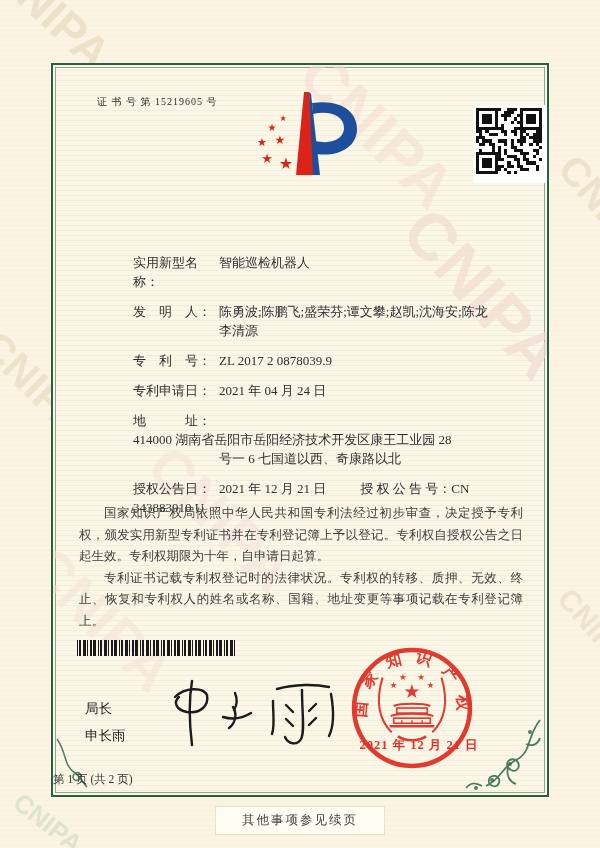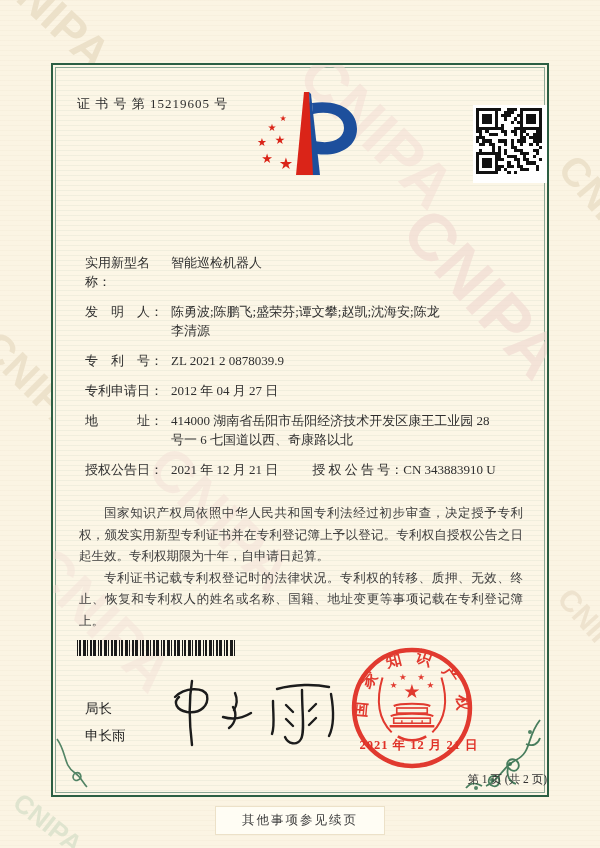--- a/index.html
+++ b/index.html
@@ -12,47 +12,47 @@
   }
   .wm{position:absolute;font-family:"Liberation Sans","DejaVu Sans",sans-serif;font-weight:bold;pointer-events:none;z-index:0;}
   .cert{
     position:absolute;left:51px;top:63px;width:494px;height:730px;
     border:2px solid #2b5e43;background:#fcf6e6;
     background-image:repeating-linear-gradient(180deg, rgba(140,168,146,0.10) 0 1px, transparent 1px 5px);
     box-shadow:inset 0 0 0 2px #fcf6e6, inset 0 0 0 3px #8aa795;
     z-index:1;
   }
   .cert-inner{position:absolute;inset:0;overflow:hidden;}
-  .cert-no{position:absolute;left:24px;top:30px;font-size:13px;letter-spacing:1px;color:#2d2d2d;text-align:right;}
+  .cert-no{position:absolute;left:44px;top:30px;font-size:10px;letter-spacing:1px;color:#2d2d2d;text-align:right;}
   .logo{position:absolute;left:200px;top:26px;width:112px;height:86px;}
   .qr{position:absolute;left:420px;top:40px;width:72px;height:72px;background:#fff;padding:3px;}
   .qr-grid{display:grid;grid-template-columns:repeat(21,1fr);grid-template-rows:repeat(21,1fr);width:66px;height:66px;}
   .qr-grid div{background:transparent;}
   .qr-grid div.on{background:#111;}
   .title{position:absolute;left:0;top:118px;width:100%;text-align:center;
     font-size:31px;font-weight:bold;letter-spacing:7px;color:#161616;}
   .fields{position:absolute;left:32px;top:188px;right:24px;font-size:13px;line-height:19px;color:#2f2f2f;}
-  .row{margin-bottom:11px;}
+  .row{margin-bottom:11px;margin-left:48px;}
   .row .lbl{display:inline-block;width:86px;vertical-align:top;}
   .row .val{display:inline-block;vertical-align:top;max-width:340px;}
   .row .val2{padding-left:86px;}
   .inline-gap{display:inline-block;width:34px;}
   .paras{position:absolute;left:26px;top:438px;right:24px;font-size:12.5px;line-height:21.5px;
     color:#3d3d3d;text-align:justify;}
   .paras p{margin:0;text-indent:2em;}
   .barcode{position:absolute;left:24px;top:575px;height:16px;display:flex;align-items:stretch;}
   .barcode i{display:block;height:100%;}
   .director{position:absolute;left:32px;top:630px;font-size:13.5px;line-height:27px;color:#222;}
   .sig{position:absolute;left:108px;top:610px;width:210px;height:85px;}
   .seal{position:absolute;left:296px;top:580px;width:126px;height:126px;opacity:.95;}
   .seal-date{position:absolute;left:278px;top:672px;width:176px;text-align:center;
     color:#e03026;font-size:12.5px;letter-spacing:1px;font-weight:bold;z-index:3;}
   .flourish-br{position:absolute;right:3px;bottom:3px;width:92px;height:74px;}
   .flourish-bl{position:absolute;left:2px;bottom:6px;width:34px;height:52px;transform:scaleX(-1);}
-  .page-info{position:absolute;left:0;bottom:8px;width:100%;text-align:right;font-size:11.5px;color:#333;}
+  .page-info{position:absolute;left:0;bottom:8px;width:100%;text-align:left;font-size:11.5px;color:#333;}
   .cont-box{
     position:absolute;left:50%;top:806px;transform:translateX(-50%);
     background:#fffdf4;border:1px solid #ece1c8;padding:5px 26px;
     font-size:12.5px;color:#3d3d3d;letter-spacing:2px;z-index:1;white-space:nowrap;
   }
   svg text.star{font-family:"DejaVu Sans",sans-serif;}
 </style>
 </head>
 <body>
 
@@ -533,24 +533,24 @@
 
   <div class="fields">
     <div class="row">
       <span class="lbl">实用新型名称：</span><span class="val">智能巡检机器人</span>
     </div>
     <div class="row">
       <span class="lbl">发　明　人：</span><span class="val">陈勇波;陈鹏飞;盛荣芬;谭文攀;赵凯;沈海安;陈龙</span>
       <div class="val2">李清源</div>
     </div>
     <div class="row">
-      <span class="lbl">专　利　号：</span><span class="val">ZL 2021 2 0878039.9</span>
+      <span class="lbl">专　利　号：</span><span class="val">ZL 2017 2 0878039.9</span>
     </div>
     <div class="row">
-      <span class="lbl">专利申请日：</span><span class="val">2012 年 04 月 27 日</span>
+      <span class="lbl">专利申请日：</span><span class="val">2021 年 04 月 24 日</span>
     </div>
     <div class="row">
       <span class="lbl">地　　　址：</span><span class="val">414000 湖南省岳阳市岳阳经济技术开发区康王工业园 28</span>
       <div class="val2">号一 6 七国道以西、奇康路以北</div>
     </div>
     <div class="row">
       <span class="lbl">授权公告日：</span><span class="val">2021 年 12 月 21 日</span><span class="inline-gap"></span><span>授 权 公 告 号：</span><span>CN 343883910 U</span>
     </div>
   </div>
 

